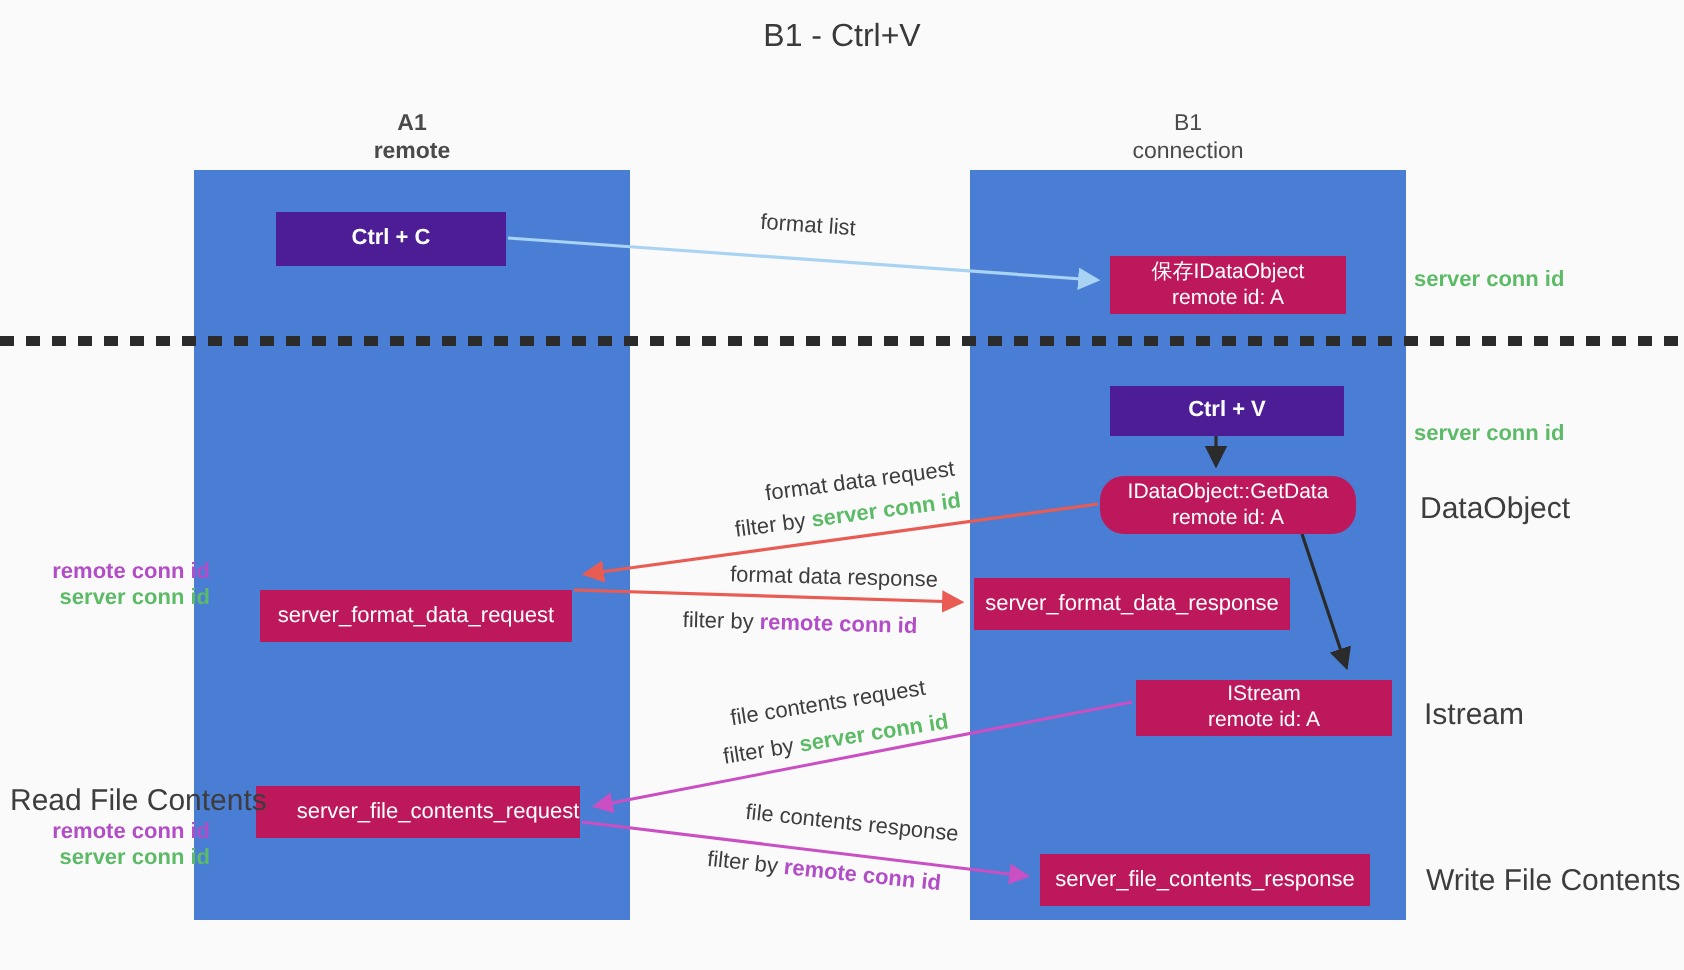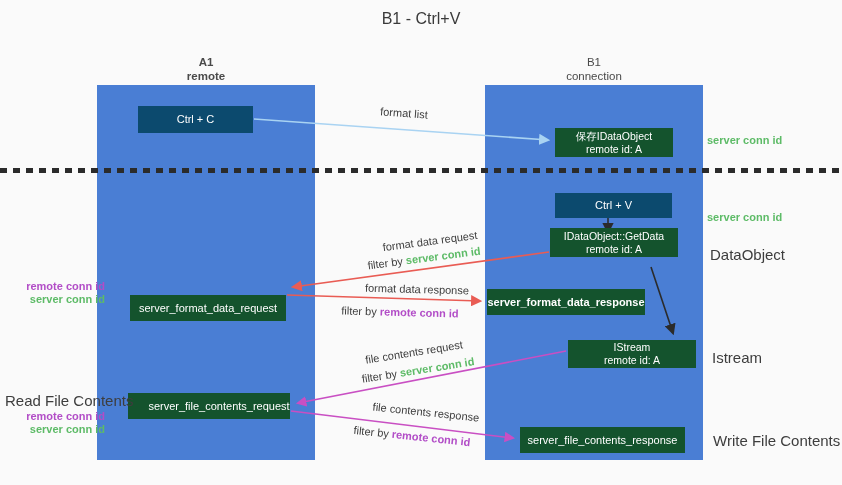--- a/index.html
+++ b/index.html
@@ -18,22 +18,22 @@
   .lh-a { left:97px;font-weight:bold; } .lh-b { left:485px; }
 
   .dotted { position:absolute; left:0; top:168px; width:842px; height:5px;
             background:repeating-linear-gradient(90deg,#2b2b2b 0 7px,transparent 7px 13px); z-index:2; }
 
   .arrows { position:absolute; left:0; top:0; z-index:3; }
 
   .node { position:absolute; z-index:4; display:flex; flex-direction:column;
           align-items:center; justify-content:center; color:#fff; text-align:center;
           font-size:11px; line-height:13px; white-space:nowrap; }
-  .green  { background:#0c4a6e; }
-  .orange { background:#14532d; }
+  .green  { background:#4c1d95;font-weight:bold; }
+  .orange { background:#be185d; }
   .two { font-size:10.5px; }
 
   .lbl { position:absolute; z-index:5; white-space:nowrap; font-size:11px; color:#3d3d3d; }
   .ctr { transform:translate(-50%,-50%); }
   .hl-green  { color:#5dbb67; font-weight:bold; }
   .hl-purple { color:#b24dc7; font-weight:bold; }
   .side-green  { color:#5dbb67; font-weight:bold; font-size:11px; }
   .side-purple { color:#b24dc7; font-weight:bold; font-size:11px; }
   .side-dark { color:#3d3d3d; font-size:15px; }
   .right-align { text-align:right; }
@@ -91,30 +91,30 @@
 
   <div class="node orange two" style="left:555px; top:128px; width:118px; height:29px;">
     <div>保存IDataObject</div>
     <div>remote id: A</div>
   </div>
 
   <div class="node green" style="left:555px; top:193px; width:117px; height:25px;">
     <div>Ctrl + V</div>
   </div>
 
-  <div class="node orange two" style="left:550px; top:228px; width:128px; height:29px;">
+  <div class="node orange two" style="left:550px; top:238px; width:128px; height:29px;border-radius:12px;">
     <div>IDataObject::GetData</div>
     <div>remote id: A</div>
   </div>
 
   <div class="node orange" style="left:130px; top:295px; width:156px; height:26px;">
     <div>server_format_data_request</div>
   </div>
 
-  <div class="node orange" style="left:487px; top:289px; width:158px; height:26px;font-weight:bold;">
+  <div class="node orange" style="left:487px; top:289px; width:158px; height:26px;">
     <div>server_format_data_response</div>
   </div>
 
   <div class="node orange two" style="left:568px; top:340px; width:128px; height:28px;">
     <div>IStream</div>
     <div>remote id: A</div>
   </div>
 
   <div class="node orange" style="left:128px; top:393px; width:162px; height:26px;padding-left:20px;">
     <div>server_file_contents_request</div>

